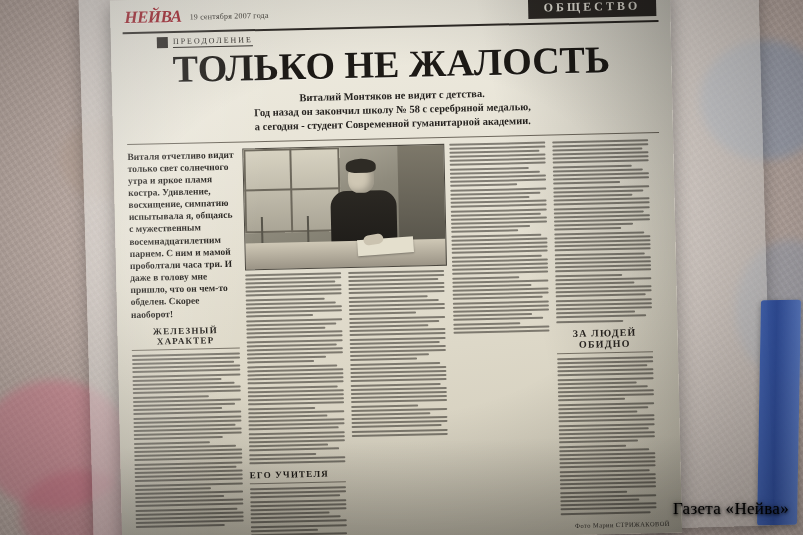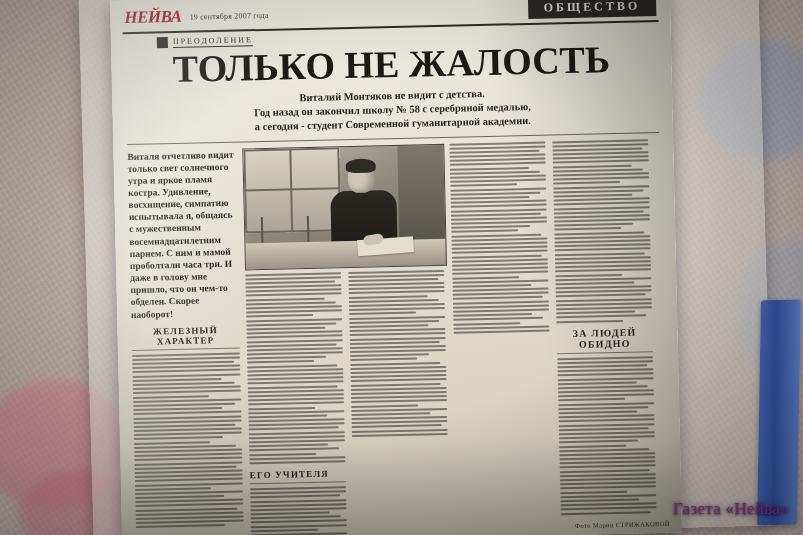--- a/index.html
+++ b/index.html
@@ -329,21 +329,21 @@
     color: #3a3630;
   }
 
   
   .watermark {
     position: absolute;
     right: 14px;
     bottom: 16px;
     font-family: "Liberation Serif", serif;
     font-size: 17px;
-    color: #701a75;
+    color: #000000;
     text-shadow: 0 1px 3px rgba(0,0,0,0.85), 0 0 6px rgba(0,0,0,.5);
     z-index: 60;
     letter-spacing: .3px;
     padding-left: 40px;
   }
 </style>
 </head>
 <body>
 
 <div id="scene">

